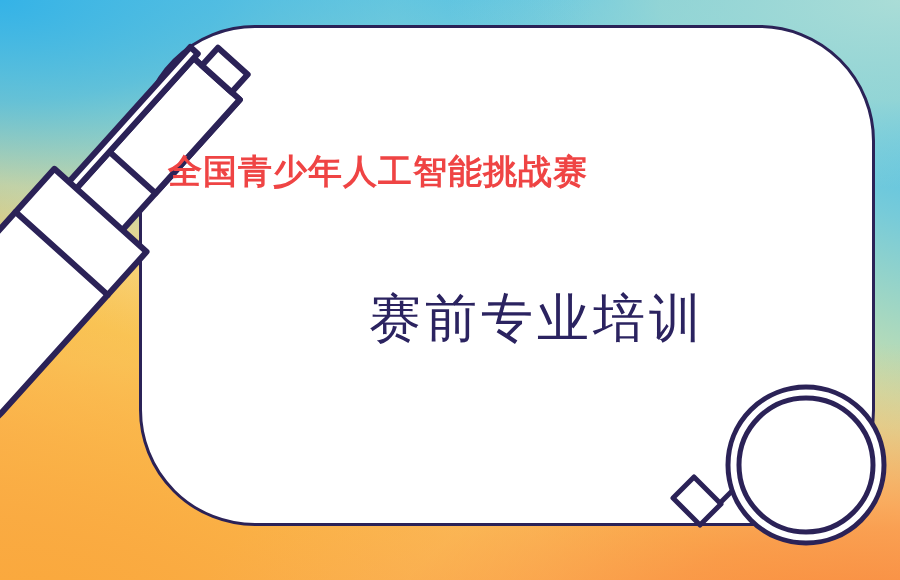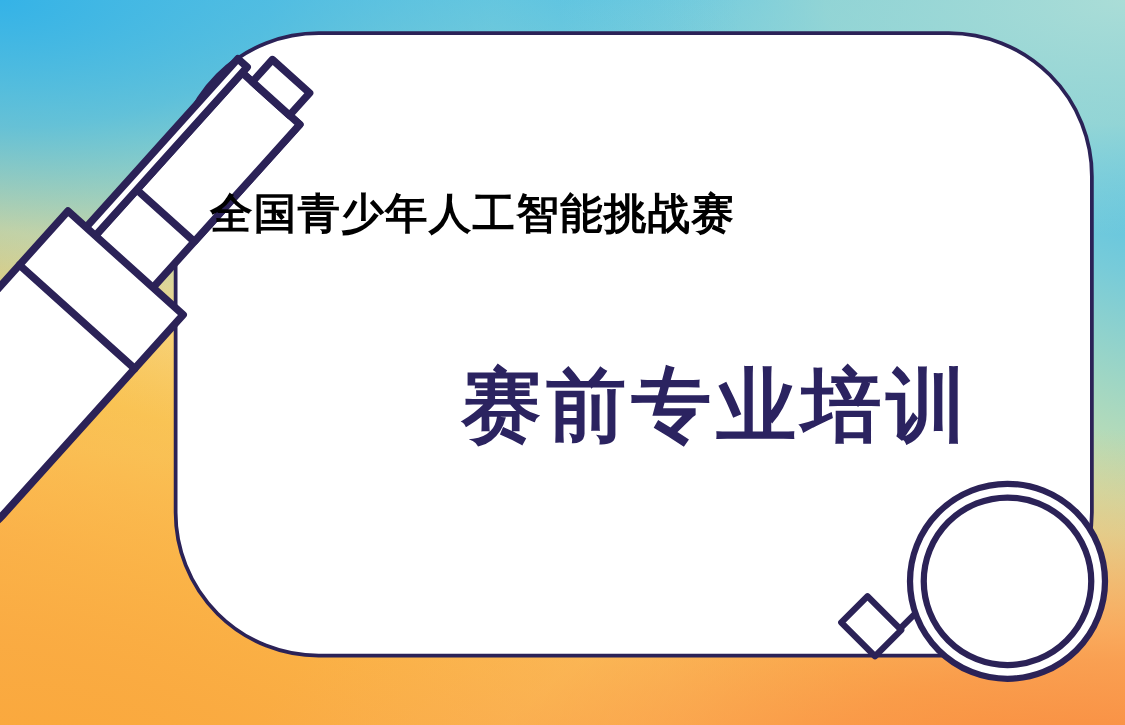--- a/index.html
+++ b/index.html
@@ -78,30 +78,30 @@
     left: 0; top: 0; right: 0; bottom: 0;
     pointer-events: none;
   }
   .subtitle {
     position: absolute;
     left: 168px;
     top: 151px;
     font-size: 34px;
     font-weight: bold;
     letter-spacing: 1px;
-    color: #000000;
+    color: #ef4444;
     white-space: nowrap;
     line-height: 1.2;
   }
   .maintitle {
     position: absolute;
     left: 369px;
     top: 289px;
-    font-size: 64px;
-    font-weight: bold;
+    font-size: 52px;
+    font-weight: normal;
     letter-spacing: 4px;
     color: #2b2360;
     white-space: nowrap;
     line-height: 1.12;
     text-align: right;
   }
 
   
   .art {
     position: absolute;

